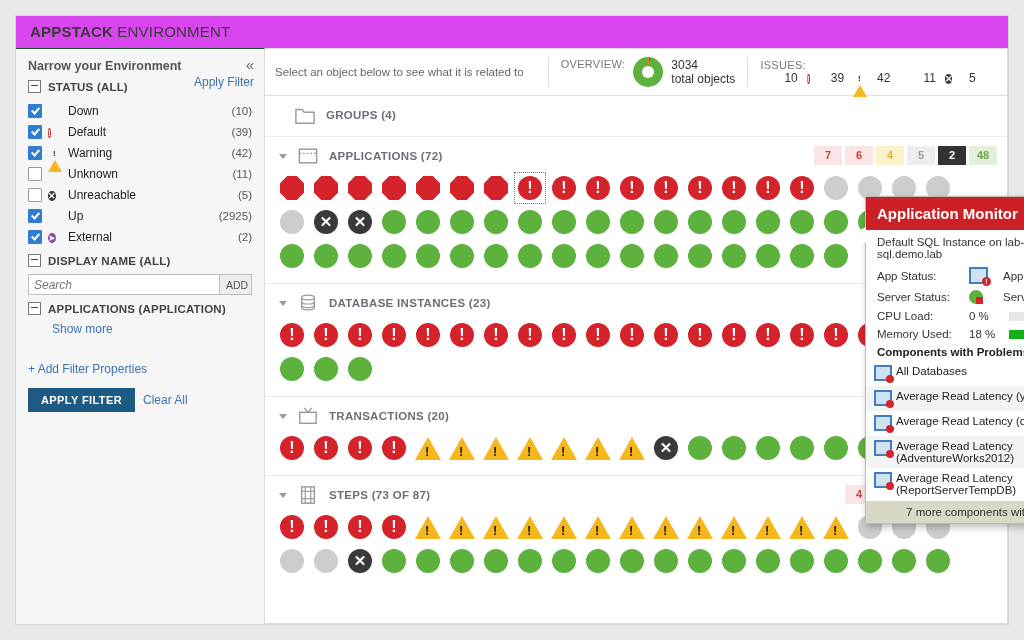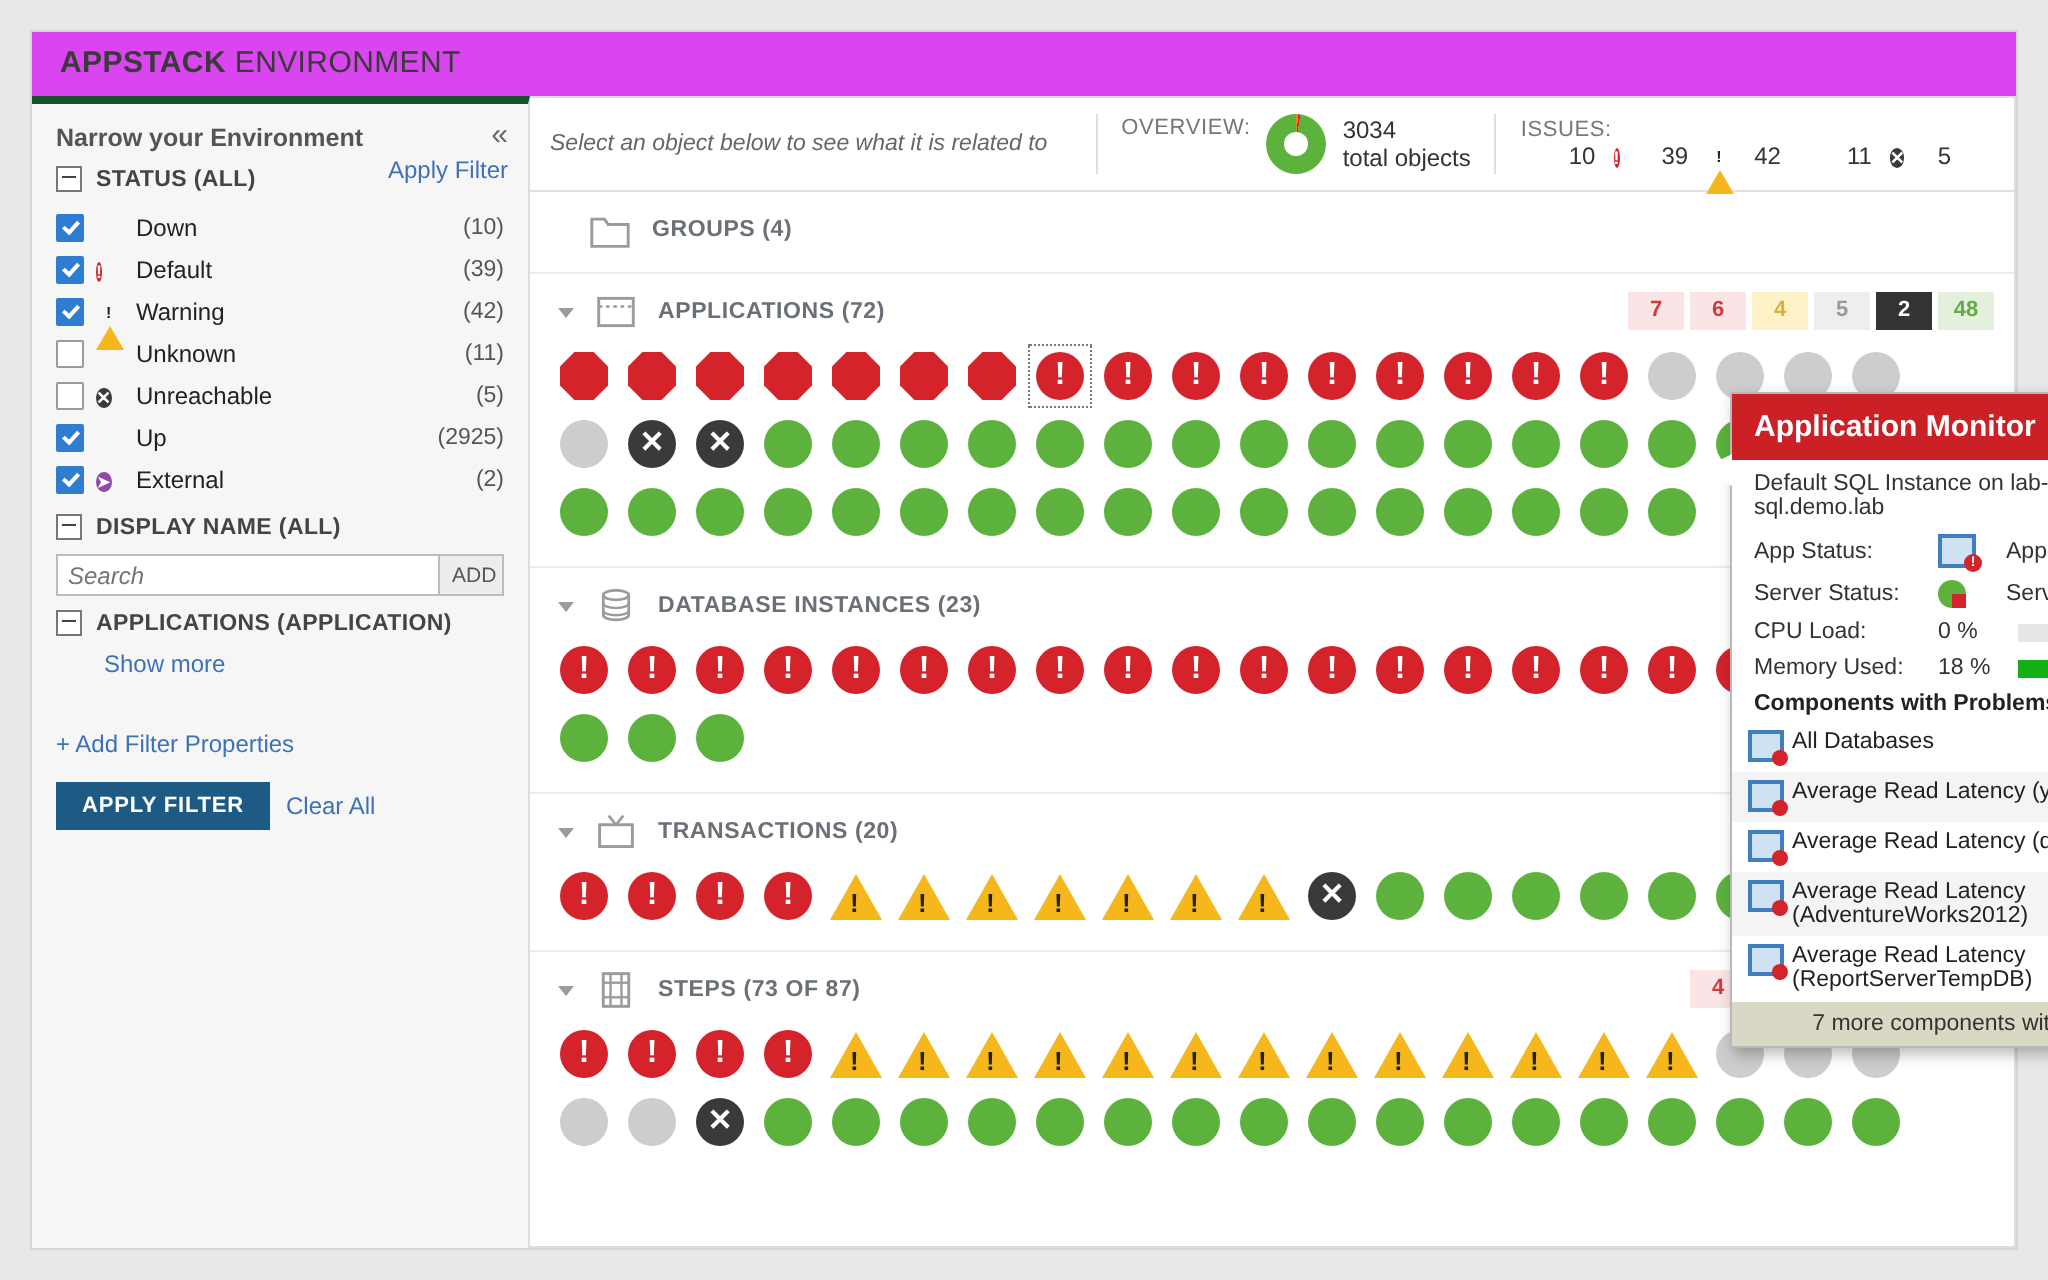--- a/index.html
+++ b/index.html
@@ -8,21 +8,21 @@
     background:#e8e8e8;
     font-family:"Liberation Sans", sans-serif;
     font-size:12px;color:#333;
   }
   .app{position:absolute;left:16px;top:16px;width:992px;height:608px;background:#d946ef;box-shadow:0 0 0 1px #d6d6d6;}
   
   .titlebar{height:32px;line-height:32px;padding-left:14px;font-size:15px;color:#3a3a3a;letter-spacing:.2px;}
   .titlebar .b{font-weight:bold;}
   
   .split{position:absolute;left:0;top:32px;right:0;bottom:0;}
-  .sidebar{position:absolute;left:0;top:0;width:248px;bottom:0;background:#f6f6f6;border-right:1px solid #dcdcdc;border-top:4px solid #14532d;}
+  .sidebar{position:absolute;left:0;top:0;width:248px;bottom:0;background:#f6f6f6;border-right:1px solid #dcdcdc;border-top:1px solid #14532d;}
   .content{position:absolute;left:249px;top:0;right:0;bottom:0;background:#fff;border:1px solid #dcdcdc;border-left:none;box-sizing:border-box;}
   
   .sb-head{padding:10px 12px 0 12px;position:relative;}
   .sb-title{font-weight:bold;font-size:12.5px;color:#555;}
   .collapse{position:absolute;right:10px;top:8px;color:#666;font-size:15px;cursor:pointer;line-height:1;}
   .applyfilter-link{position:absolute;right:10px;top:26px;color:#3f72b5;font-size:12px;cursor:pointer;}
   .grp{margin-top:7px;padding:0 12px;}
   .grp-hd{display:flex;align-items:center;font-weight:bold;font-size:11.5px;color:#444;letter-spacing:.2px;margin-bottom:7px;}
   .toggle{width:11px;height:11px;border:1px solid #777;background:#fff;margin-right:7px;position:relative;flex:none;cursor:pointer;}
   .toggle:after{content:"";position:absolute;left:2px;right:2px;top:4px;height:1px;background:#444;}
@@ -46,21 +46,21 @@
     clip-path:polygon(30% 0,70% 0,100% 30%,100% 70%,70% 100%,30% 100%,0 70%,0 30%);}
   .s-crit{width:13px;height:13px;border-radius:50%;background:#d4232a;color:#fff;font-weight:bold;font-size:9px;text-align:center;line-height:13px;}
   .s-warn{width:0;height:0;border-left:7px solid transparent;border-right:7px solid transparent;border-bottom:12px solid #f5b71b;position:relative;}
   .s-warn:after{content:"!";position:absolute;left:-2px;top:3px;font-size:8px;font-weight:bold;color:#222;}
   .s-unk{width:13px;height:13px;border-radius:50%;background:#c6c6c6;}
   .s-unr{width:13px;height:13px;border-radius:50%;background:#3a3a3a;color:#fff;font-size:9px;text-align:center;line-height:13px;font-weight:bold;}
   .s-up{width:13px;height:13px;border-radius:50%;background:#5cb23c;}
   .s-ext{width:13px;height:13px;border-radius:50%;background:#8e4ba8;color:#fff;font-size:9px;line-height:13px;text-align:center;}
   
   .chead{height:46px;border-bottom:1px solid #e0e0e0;display:flex;align-items:center;padding:0 10px;}
-  .hint{font-style:italic;color:#666;font-size:11.5px;padding-right:12px;}
+  .hint{color:#666;font-size:11.5px;padding-right:12px;}
   .vdiv{width:1px;height:30px;background:#ddd;margin:0 12px;}
   .ovl{font-size:11px;color:#777;letter-spacing:.3px;align-self:flex-start;margin-top:9px;}
   .donut{width:30px;height:30px;border-radius:50%;margin:0 8px;
     background:conic-gradient(#e8891a 0deg 4deg,#d4232a 4deg 8deg,#5cb23c 8deg 360deg);position:relative;}
   .donut:after{content:"";position:absolute;left:9px;top:9px;width:12px;height:12px;border-radius:50%;background:#fff;}
   .tot{font-size:12px;color:#333;line-height:14px;}
   .isl{font-size:11px;color:#777;letter-spacing:.3px;}
   .issues{display:flex;align-items:center;}
   .iss{display:flex;align-items:center;margin-right:9px;}
   .iss .n{margin-left:4px;font-size:12px;color:#333;}

